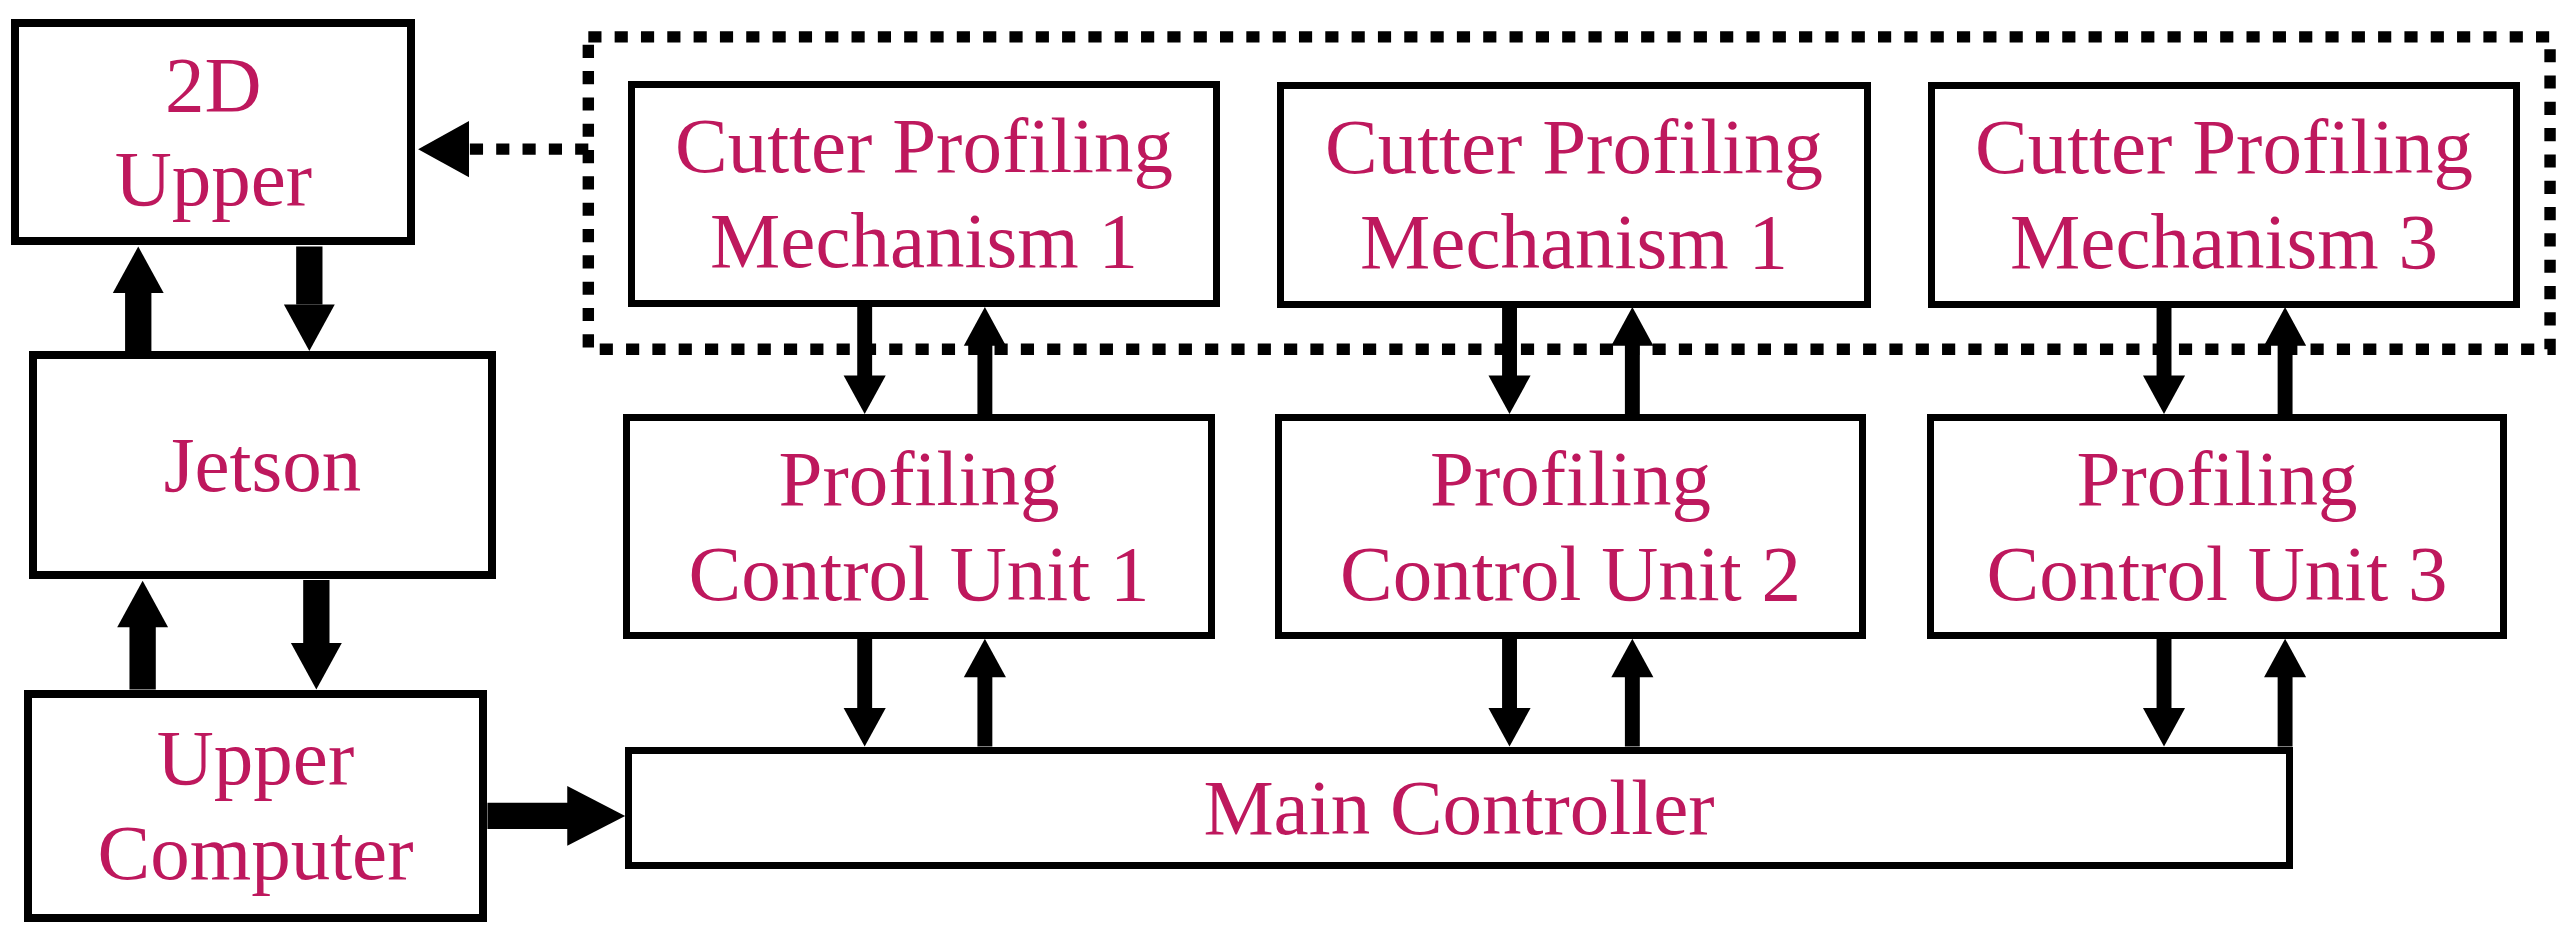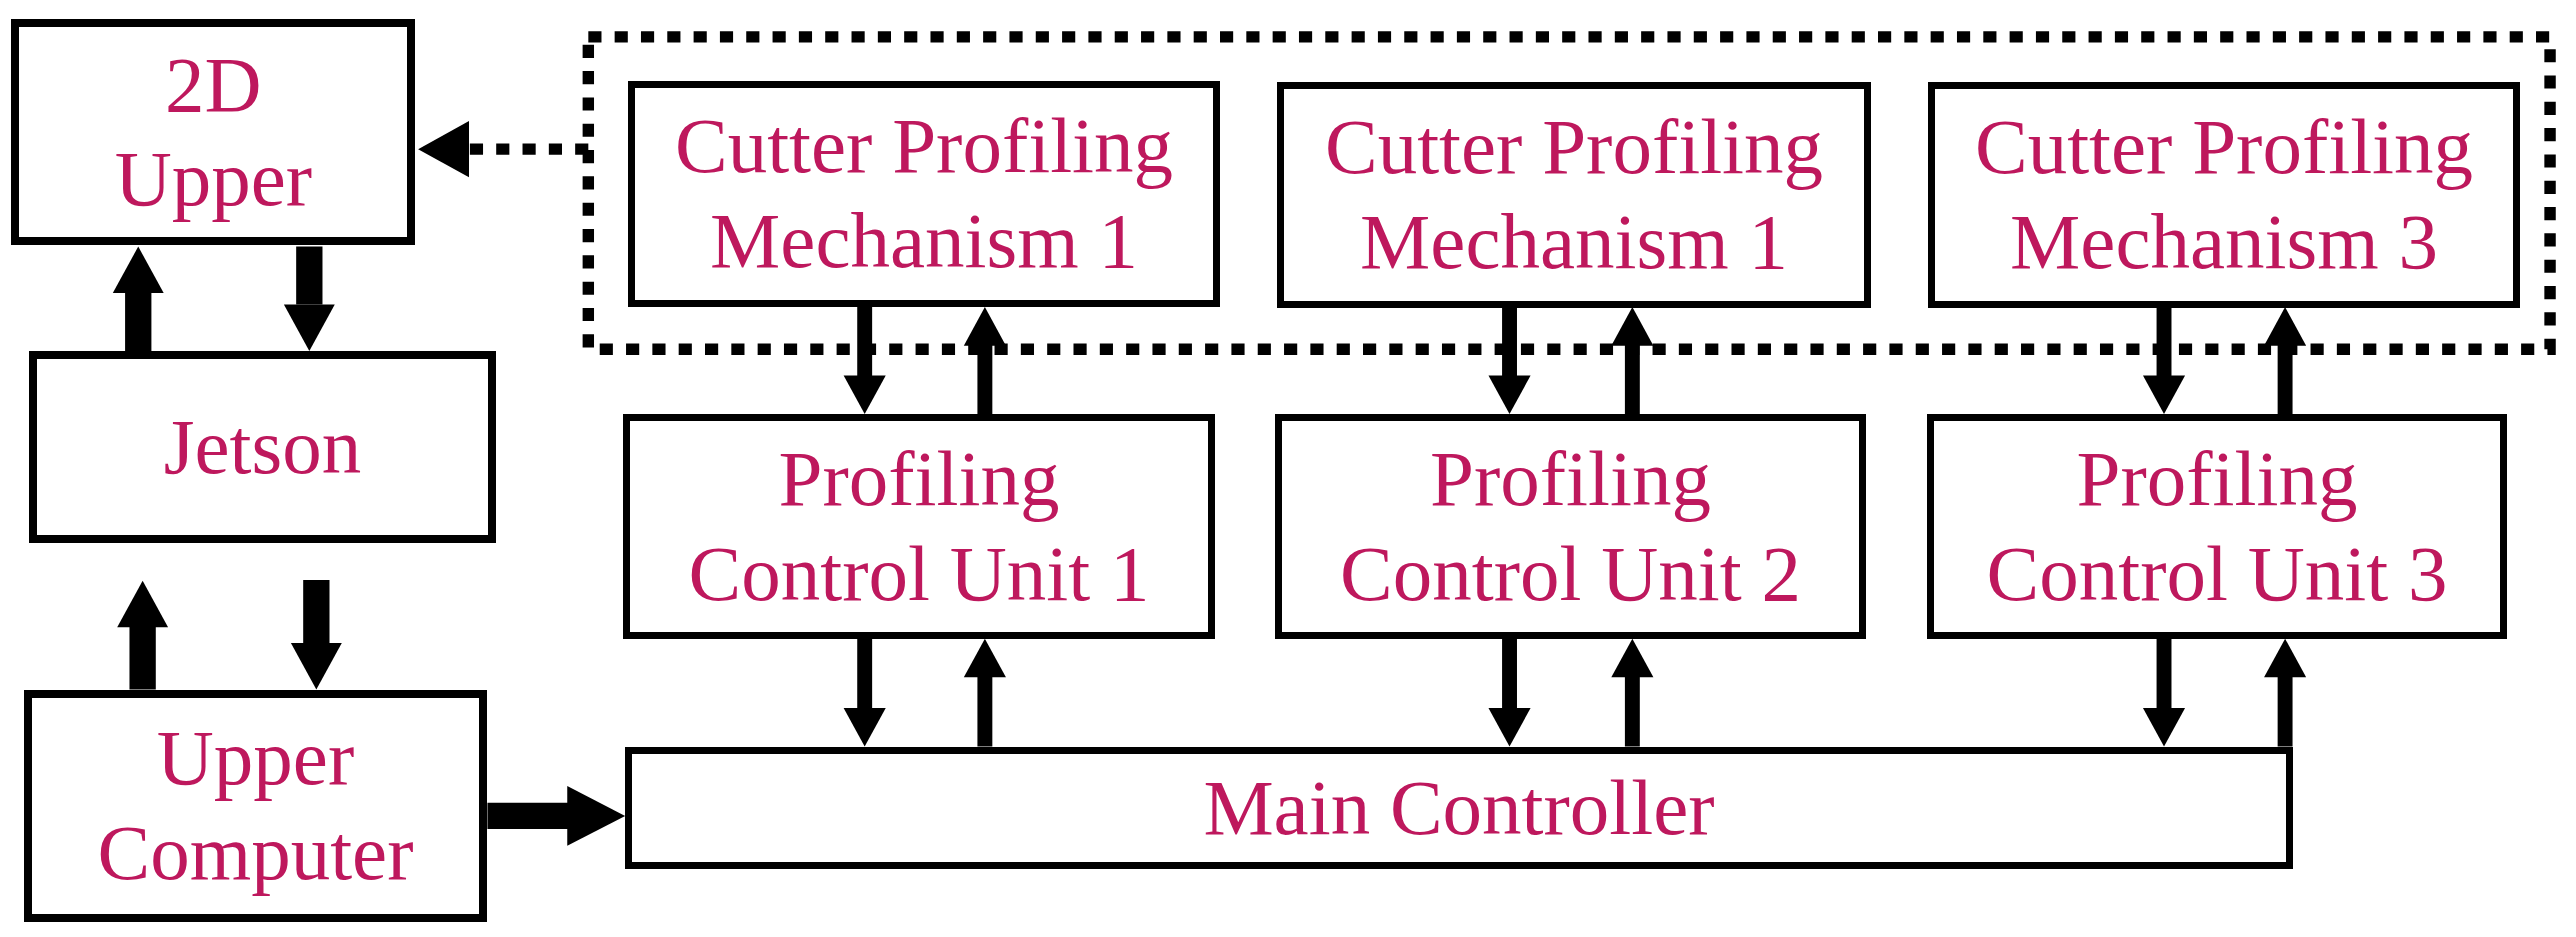--- a/index.html
+++ b/index.html
@@ -130,21 +130,21 @@
       <line x1="2604" y1="851" x2="2604" y2="771" stroke-width="17"></line>
       <polygon points="2604,728 2580,772 2628,772" stroke="none"></polygon>
     </g>
   </svg>
 
   <div class="box thickborder" style="left:11.4px; top:19.3px; width:404px; height:226px;">
     <span>2D</span>
     <span>Upper</span>
   </div>
 
-  <div class="box thickborder" style="left:29px; top:351px; width:467px; height:192px;">
+  <div class="box thickborder" style="left:29px; top:351px; width:467px; height:228px;">
     <span>Jetson</span>
   </div>
 
   <div class="box thickborder" style="left:24px; top:690px; width:463px; height:232px;">
     <span>Upper</span>
     <span>Computer</span>
   </div>
 
   <div class="box" style="left:628px; top:81px; width:592px; height:226px;">
     <span>Cutter Profiling</span>

